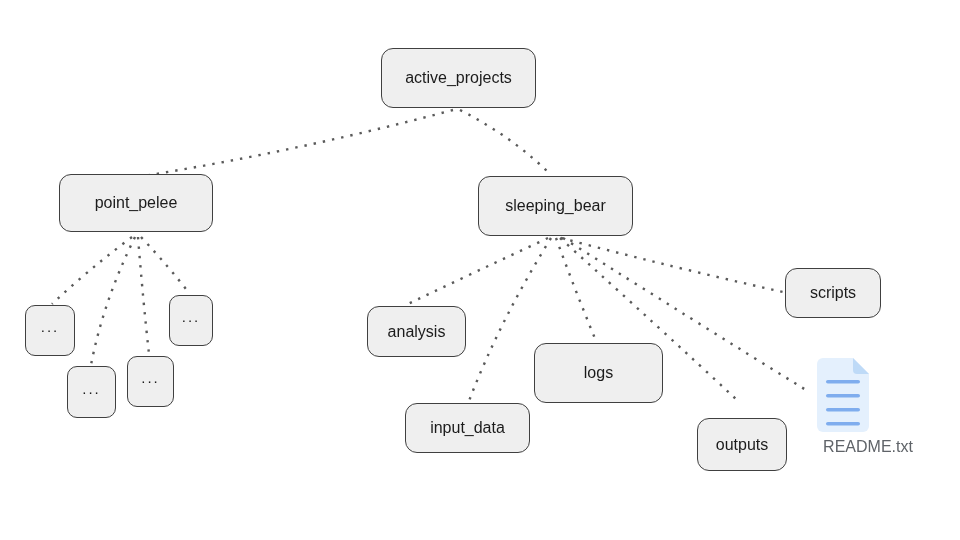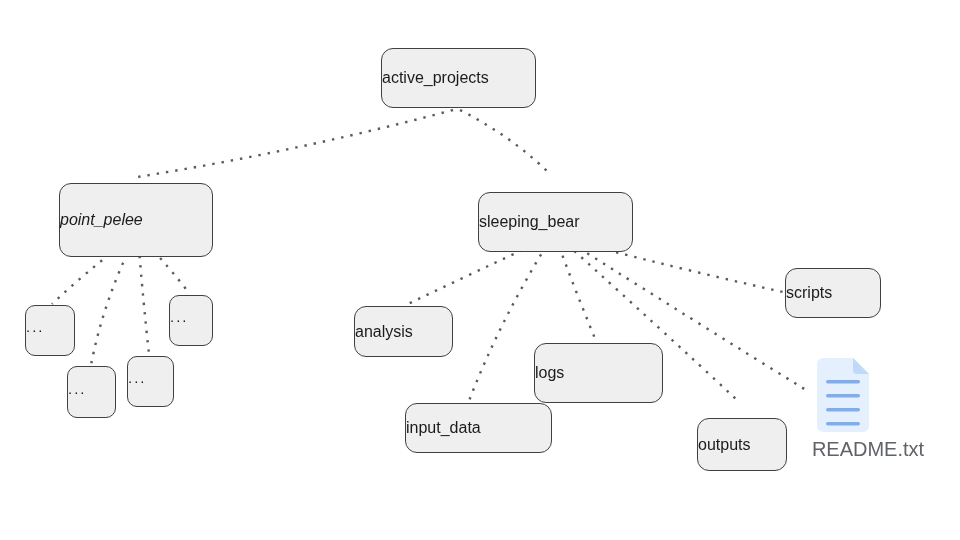--- a/index.html
+++ b/index.html
@@ -17,37 +17,37 @@
     width: 960px; height: 540px;
   }
   .node {
     position: absolute;
     box-sizing: border-box;
     background: var(--node-fill, #efefef);
     border: 1px solid var(--node-border, #404040);
     border-radius: 12px;
     display: flex;
     align-items: center;
-    justify-content: flex-start;
+    justify-content: center;
     font-size: 16px;
     color: #1b1b1b;
     white-space: nowrap;
   }
   .node.small {
     border-radius: 10px;
     font-size: 15px;
     letter-spacing: 2px;
   }
   .node.small span { transform: translateY(-4px); }
   .file-wrap { position: absolute; }
   .file-label {
     position: absolute;
     transform: translateX(-50%);
     color: var(--file-label, #5f6368);
-    font-size: 20px;
+    font-size: 16px;
     white-space: nowrap;
   }
   .connector { fill: none; stroke-width: 2.4; stroke-dasharray: 2.4 7; stroke-linecap: butt; }
 </style>
 </head>
 <body>
 
 <div class="canvas">
 
   <svg class="svg-layer" viewBox="0 0 960 540">
@@ -62,49 +62,49 @@
     <path class="connector" d="M 556 238 Q 575 290 596 341" stroke="#5a5a5a"></path>
     <path class="connector" d="M 560 238 Q 662 330 737 400" stroke="#5a5a5a"></path>
     <path class="connector" d="M 563 238 Q 696 322 806 390" stroke="#5a5a5a"></path>
     <path class="connector" d="M 561 238 Q 675 268 783 292" stroke="#5a5a5a"></path>
   </svg>
 
   <div class="node" style="left:381px; top:48px; width:155px; height:60px;">
     <span>active_projects</span>
   </div>
 
-  <div class="node" style="left:59px; top:183px; width:154px; height:74px;font-style:italic;">
+  <div class="node" style="left:59px; top:174px; width:154px; height:58px;">
     <span>point_pelee</span>
   </div>
 
-  <div class="node" style="left:478px; top:176px; width:155px; height:60px;margin-top:16px;">
+  <div class="node" style="left:478px; top:176px; width:155px; height:60px;">
     <span>sleeping_bear</span>
   </div>
 
   <div class="node small" style="left:25px; top:305px; width:50px; height:51px;">
     <span>...</span>
   </div>
 
   <div class="node small" style="left:67px; top:366px; width:49px; height:52px;">
     <span>...</span>
   </div>
 
   <div class="node small" style="left:127px; top:356px; width:47px; height:51px;">
     <span>...</span>
   </div>
 
   <div class="node small" style="left:169px; top:295px; width:44px; height:51px;">
     <span>...</span>
   </div>
 
-  <div class="node" style="left:354px; top:306px; width:99px; height:51px;">
+  <div class="node" style="left:367px; top:306px; width:99px; height:51px;">
     <span>analysis</span>
   </div>
 
-  <div class="node" style="left:405px; top:403px; width:147px; height:50px;">
+  <div class="node" style="left:405px; top:403px; width:125px; height:50px;">
     <span>input_data</span>
   </div>
 
   <div class="node" style="left:534px; top:343px; width:129px; height:60px;">
     <span>logs</span>
   </div>
 
   <div class="node" style="left:697px; top:402px; width:90px; height:53px;margin-top:16px;">
     <span>outputs</span>
   </div>

